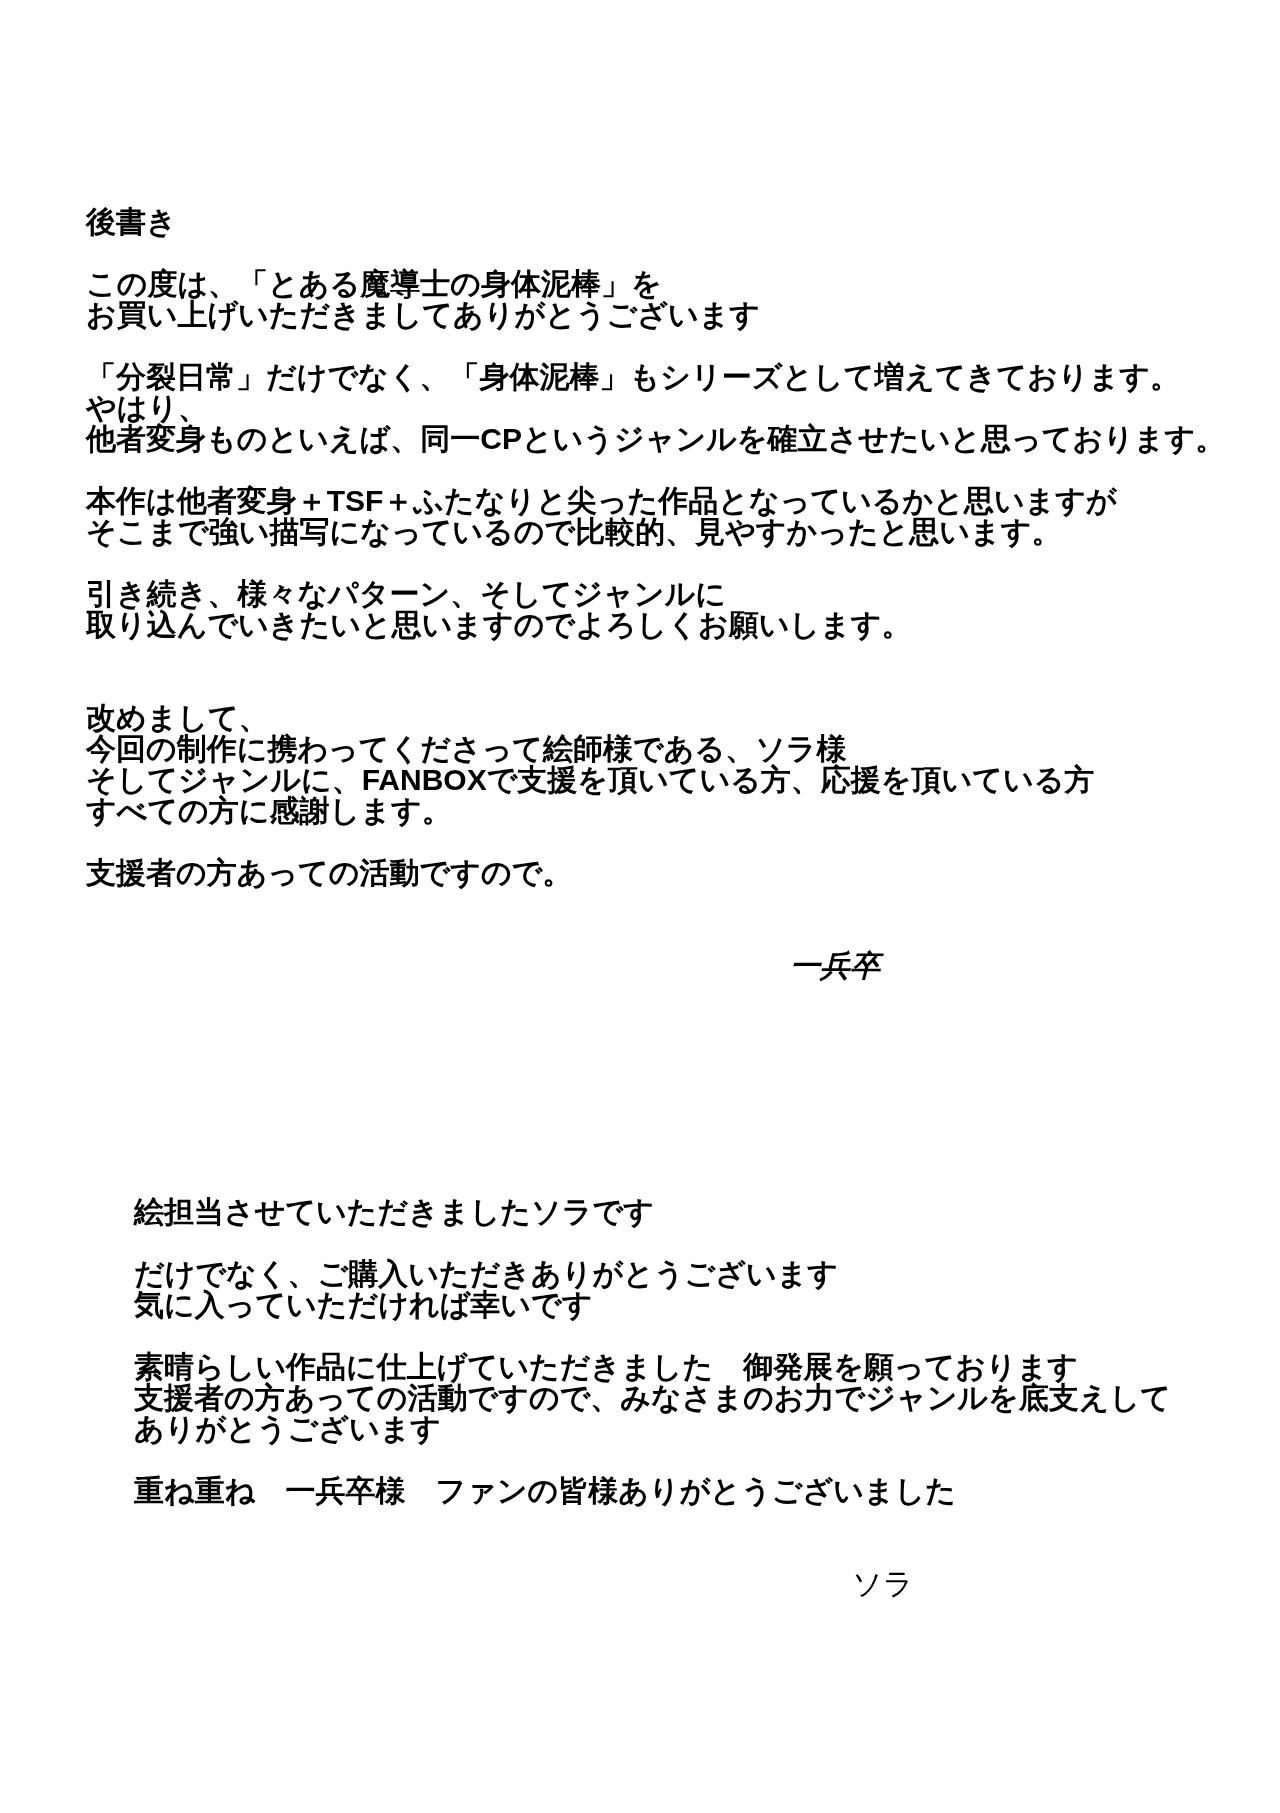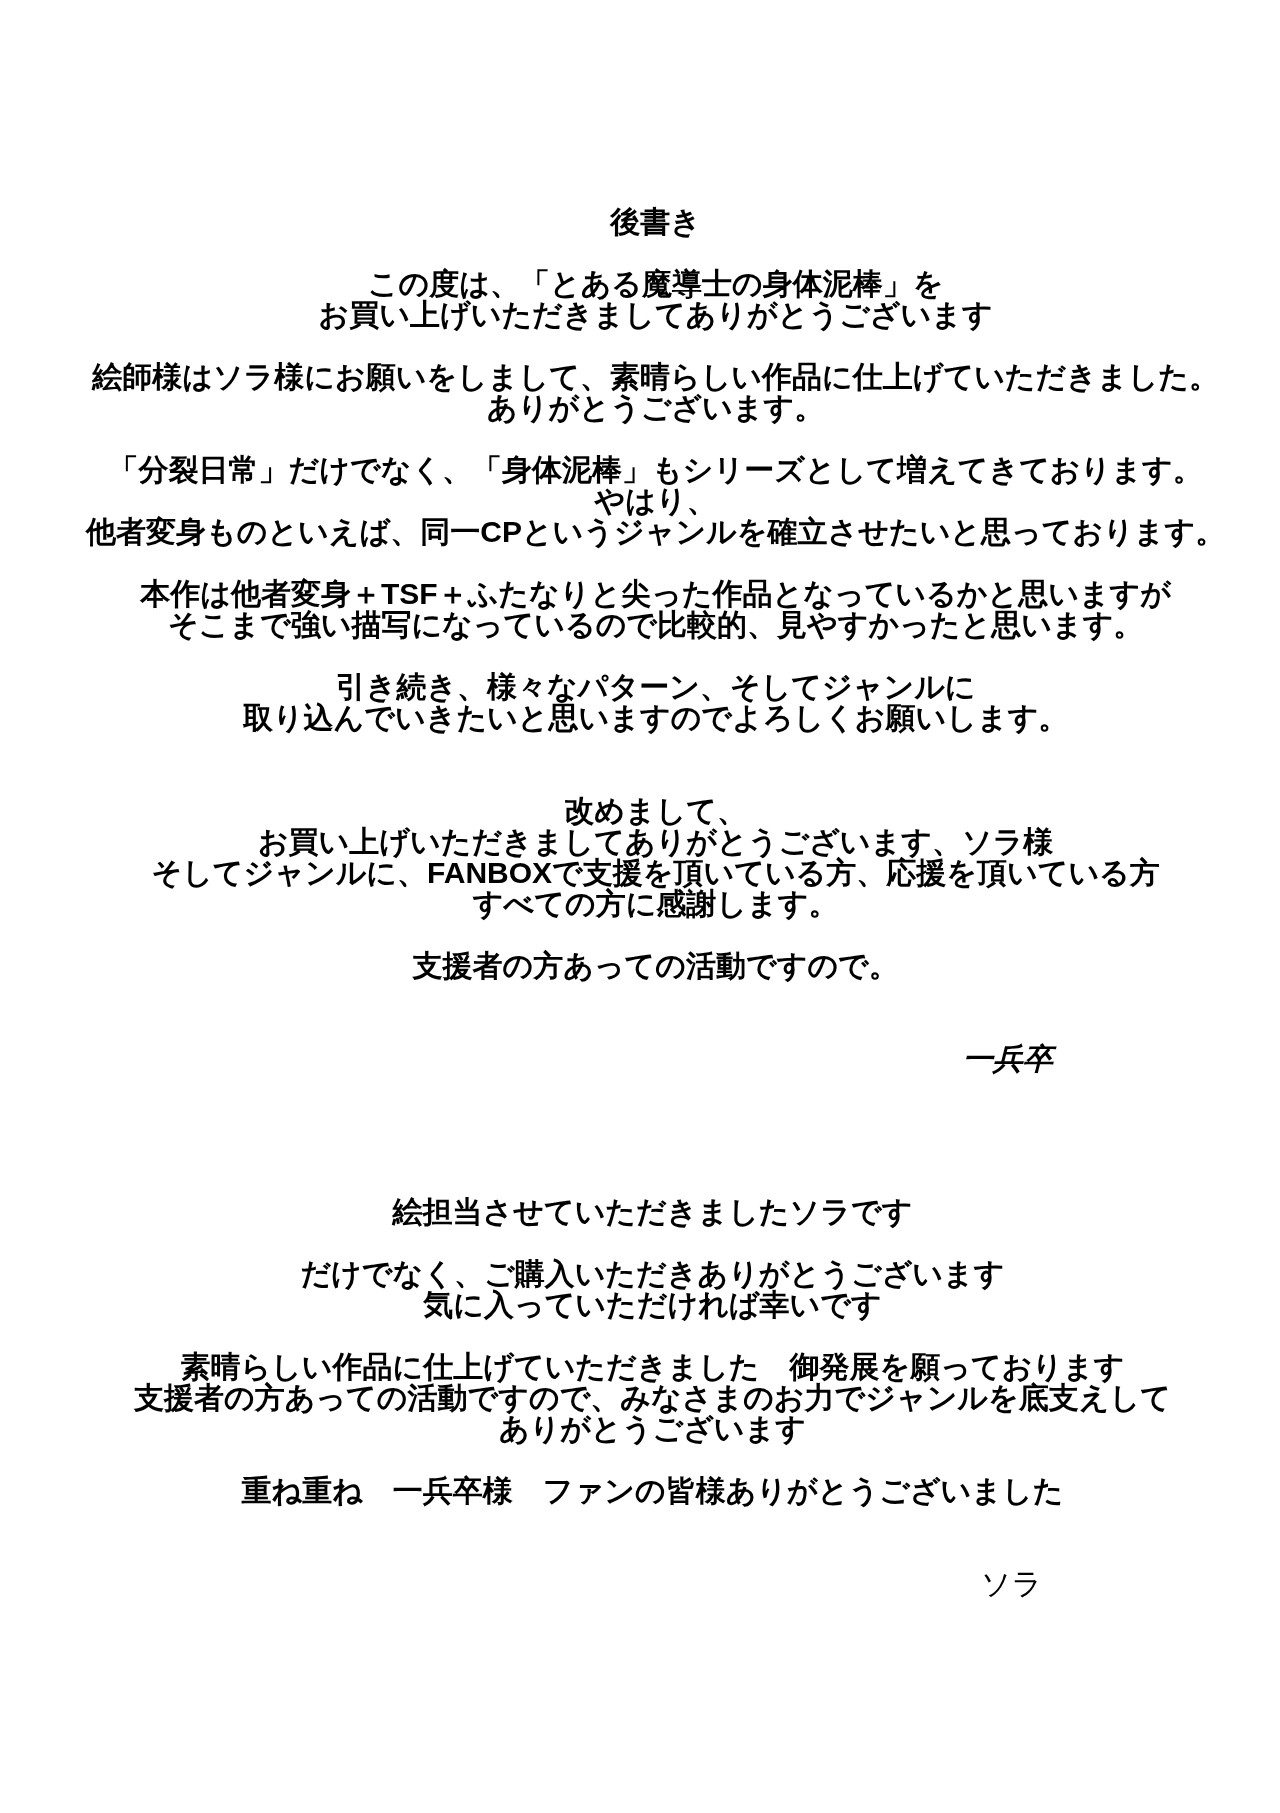--- a/index.html
+++ b/index.html
@@ -16,21 +16,21 @@
     font-family: "Liberation Sans", sans-serif;
     font-weight: bold;
     font-size: 30px;
     overflow: hidden;
   }
   .text-block {
     position: absolute;
   }
   .block-author { left: 86px; top: 206px; }
   .block-artist { left: 94px; top: 1196px; margin-left: 40px; }
-  .para { margin: 0 0 31px 0; text-align: center; }
+  .para { margin: 0 0 31px 0; }
   .para.gap-double { margin-bottom: 62px; }
   .line {
     height: 31px;
     line-height: 31px;
     white-space: pre;
   }
   .signature-author { padding-left: 704px; font-style: italic; }
   .signature-artist {
     padding-left: 718px;
     font-family: Liberation Serif, serif;
@@ -45,44 +45,40 @@
   <div class="text-block block-author">
     <div class="para">
       <div class="line">後書き</div>
     </div>
 
     <div class="para">
       <div class="line">この度は、「とある魔導士の身体泥棒」を</div>
       <div class="line">お買い上げいただきましてありがとうございます</div>
     </div>
 
-    <div class="para">
-      <div class="line">絵師様はソラ様にお願いをしまして、素晴らしい作品に仕上げていただきました。</div>
-      <div class="line">ありがとうございます。</div>
-    </div>
 
     <div class="para">
       <div class="line">「分裂日常」だけでなく、「身体泥棒」もシリーズとして増えてきております。</div>
       <div class="line">やはり、</div>
       <div class="line">他者変身ものといえば、同一CPというジャンルを確立させたいと思っております。</div>
     </div>
 
     <div class="para">
       <div class="line">本作は他者変身＋TSF＋ふたなりと尖った作品となっているかと思いますが</div>
       <div class="line">そこまで強い描写になっているので比較的、見やすかったと思います。</div>
     </div>
 
     <div class="para gap-double">
       <div class="line">引き続き、様々なパターン、そしてジャンルに</div>
       <div class="line">取り込んでいきたいと思いますのでよろしくお願いします。</div>
     </div>
 
     <div class="para">
       <div class="line">改めまして、</div>
-      <div class="line">お買い上げいただきましてありがとうございます、ソラ様</div>
+      <div class="line">今回の制作に携わってくださって絵師様である、ソラ様</div>
       <div class="line">そしてジャンルに、FANBOXで支援を頂いている方、応援を頂いている方</div>
       <div class="line">すべての方に感謝します。</div>
     </div>
 
     <div class="para gap-double">
       <div class="line">支援者の方あっての活動ですので。</div>
     </div>
 
     <div class="para">
       <div class="line signature-author">一兵卒</div>

